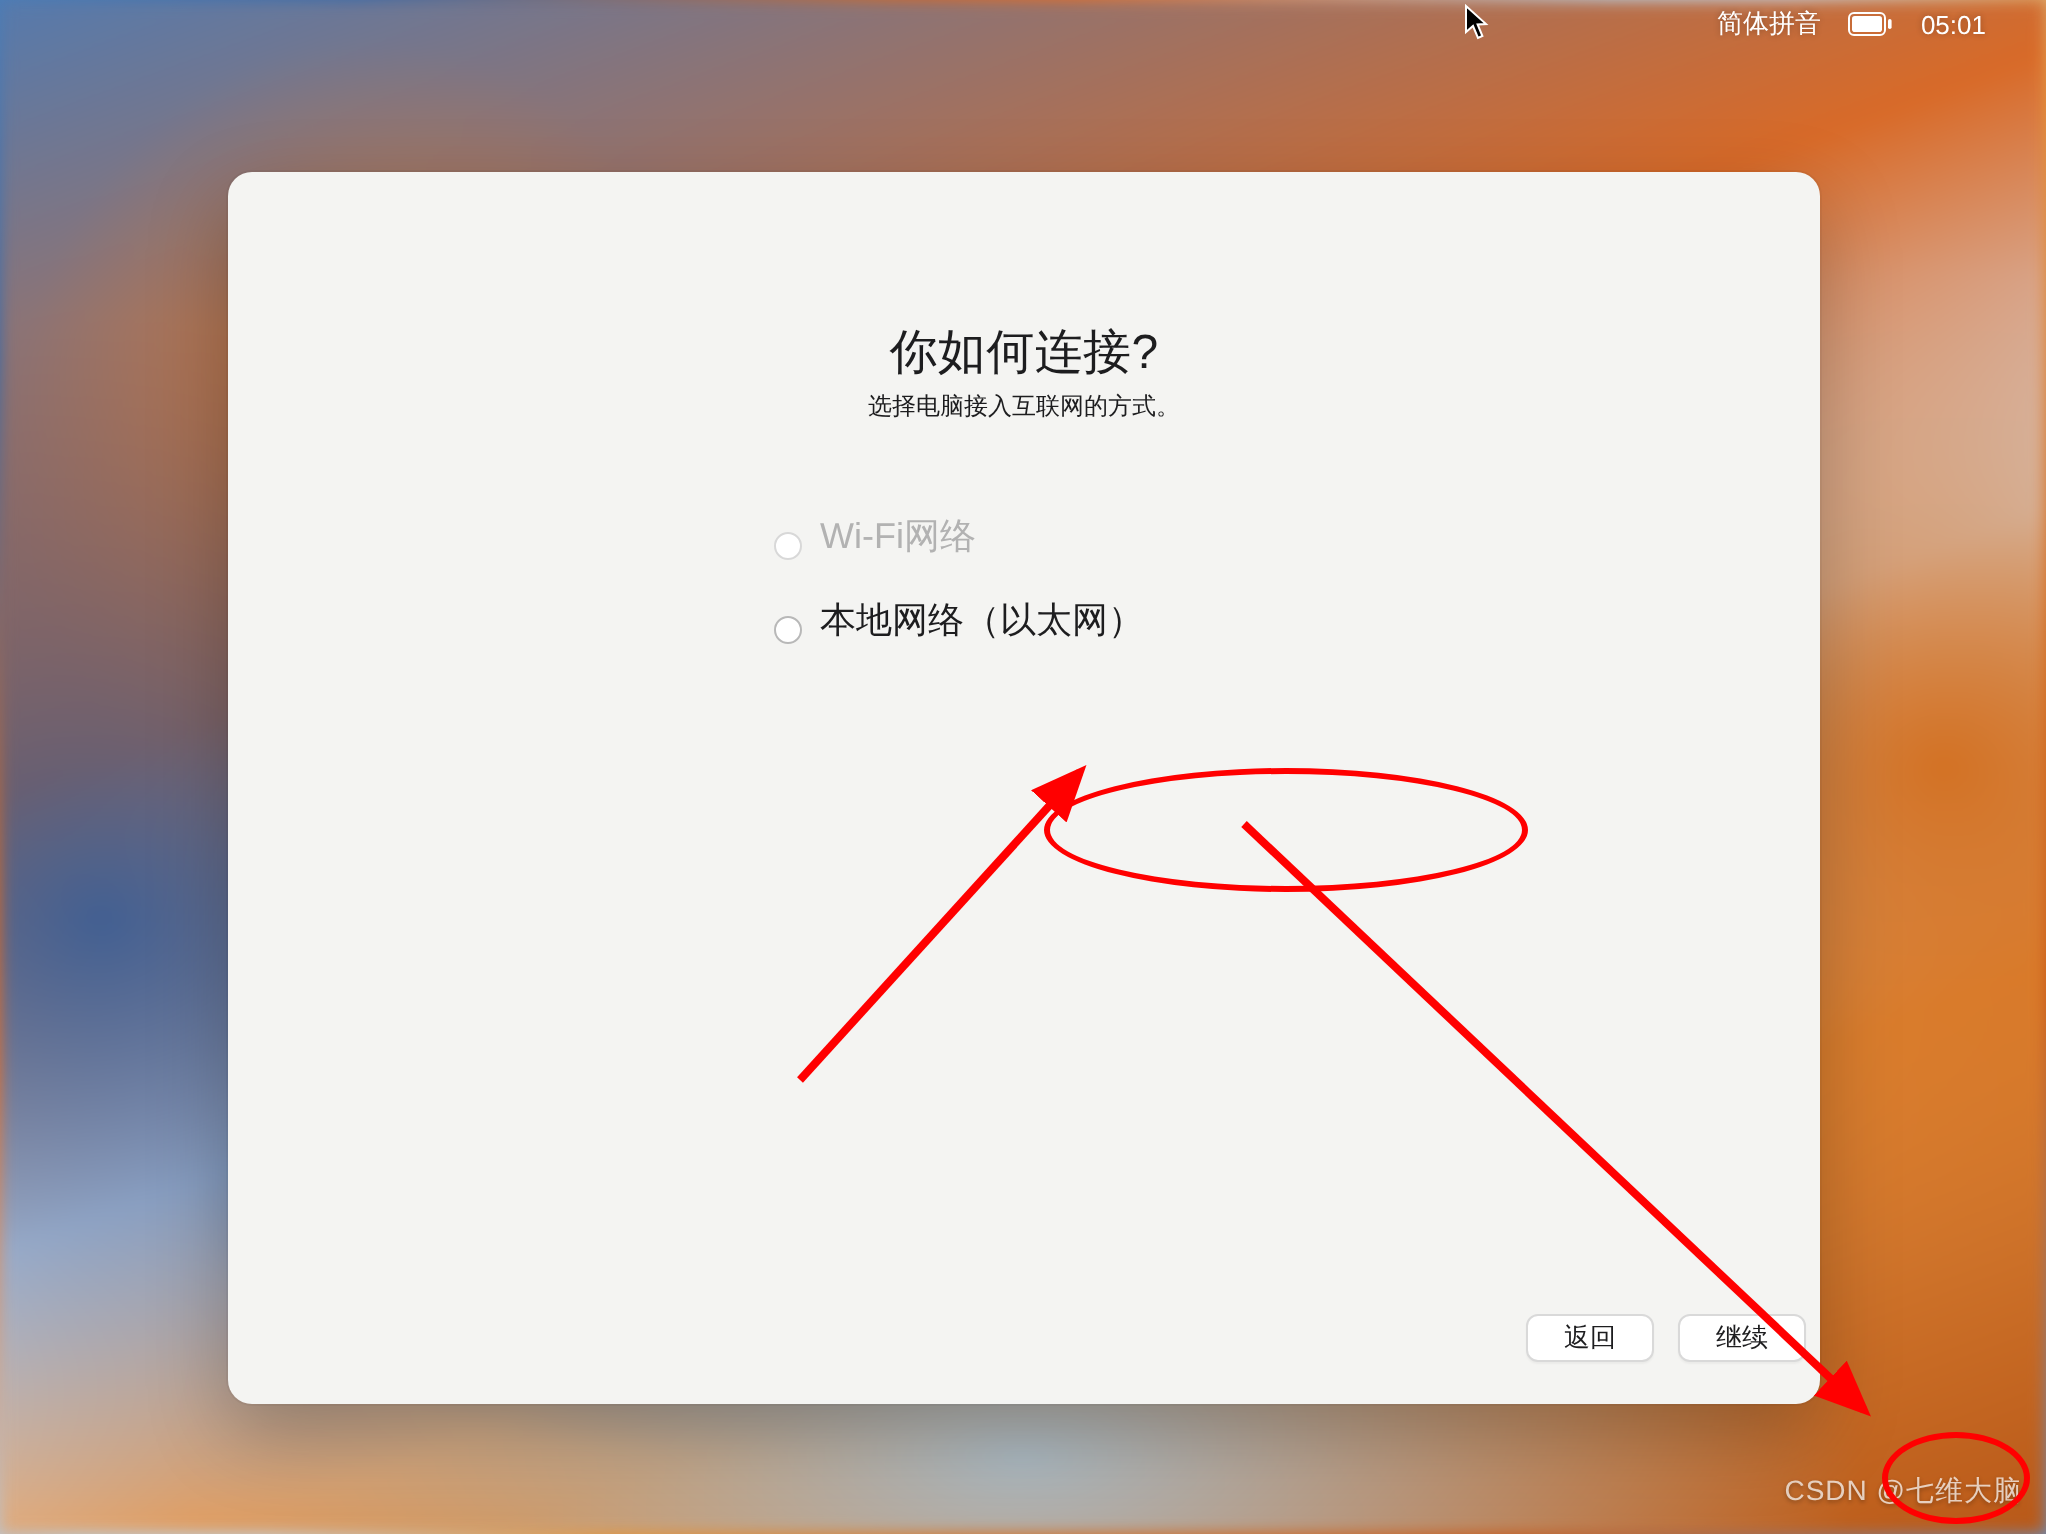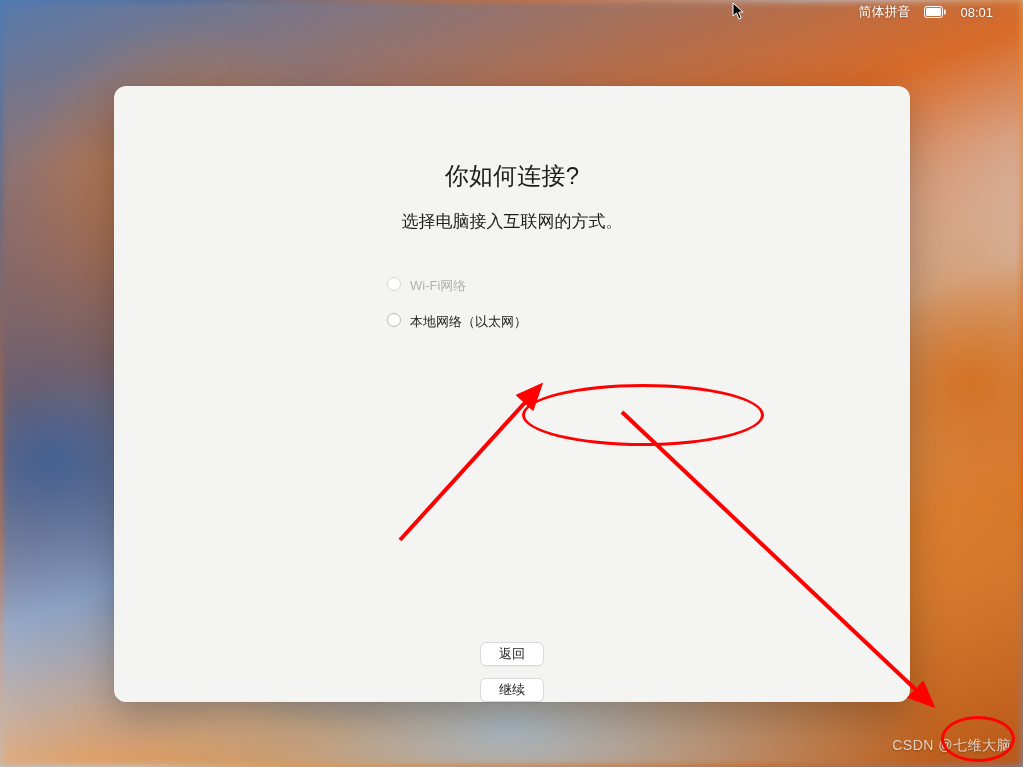--- a/index.html
+++ b/index.html
@@ -61,54 +61,54 @@
       display: flex; flex-direction: column;
       align-items: center;
       padding-top: 74px;
     }
 
     .title {
       font-size: 24px; font-weight: 400; color: #1d1d1f;
       letter-spacing: 0.2px;
     }
     .subtitle {
-      margin-top: 18px;
-      font-size: 17px; color: #1d1d1f;
+      margin-top: 3px;
+      font-size: 12px; color: #1d1d1f;
     }
 
     .options {
       margin-top: 44px;
       width: 250px;
       display: flex; flex-direction: column; gap: 18px;
     }
 
     .option-row {
-      display: flex; align-items: flex-start; gap: 9px;
-      cursor: default; font-size: 13px; color: #1d1d1f;
+      display: flex; align-items: flex-end; gap: 9px;
+      cursor: default; font-size: 18px; color: #1d1d1f;
     }
     .option-row.disabled { color: #b2b2b2; }
 
     .radio {
       width: 14px; height: 14px; border-radius: 50%;
       border: 1px solid #b8b8b8; background: #fff;
       display: inline-flex; align-items: center; justify-content: center;
       flex: 0 0 auto;
     }
     .option-row.disabled .radio { border-color: #d8d8d8; }
     .radio.checked {
       background: #0a7aff; border-color: #0a7aff;
     }
     .radio.checked::after {
       content: ""; width: 5px; height: 5px; border-radius: 50%; background: #fff;
     }
 
     .footer {
       height: 66px;
       display: flex; align-items: center; justify-content: flex-end;
-      gap: 12px; padding: 0 18px; flex-direction: column;
+      gap: 12px; padding: 0 7px;
     }
     .btn {
       min-width: 64px; height: 24px; padding: 0 14px;
       background: #fff; border: 1px solid #d9d9d9; border-radius: 6px;
       font-size: 13px; color: #1d1d1f;
       display: inline-flex; align-items: center; justify-content: center;
       box-shadow: 0 1px 1px rgba(0,0,0,0.04);
       cursor: default;
     }
 
@@ -136,21 +136,21 @@
 
 <div class="menubar">
   <span>简体拼音</span>
   <span class="battery-icon">
     <svg width="22" height="12" viewBox="0 0 22 12" aria-hidden="true">
       <rect x="0.5" y="0.5" width="18" height="11" rx="2.5" fill="none" stroke="#fff" stroke-width="1"></rect>
       <rect x="20" y="3.5" width="1.8" height="5" rx="0.9" fill="#fff"></rect>
       <rect x="2" y="2" width="15" height="8" rx="1.4" fill="#fff"></rect>
     </svg>
   </span>
-  <span>08:01</span>
+  <span>05:01</span>
 </div>
 
 <div class="cursor-icon">
   <svg width="14" height="18" viewBox="0 0 14 18">
     <path d="M1 1 L1 14 L4.5 11 L7 17 L9.2 16 L6.8 10.2 L11 10 Z" fill="#000" stroke="#fff" stroke-width="1"></path>
   </svg>
 </div>
 
 <div class="dialog">
   <div class="dialog-content">

